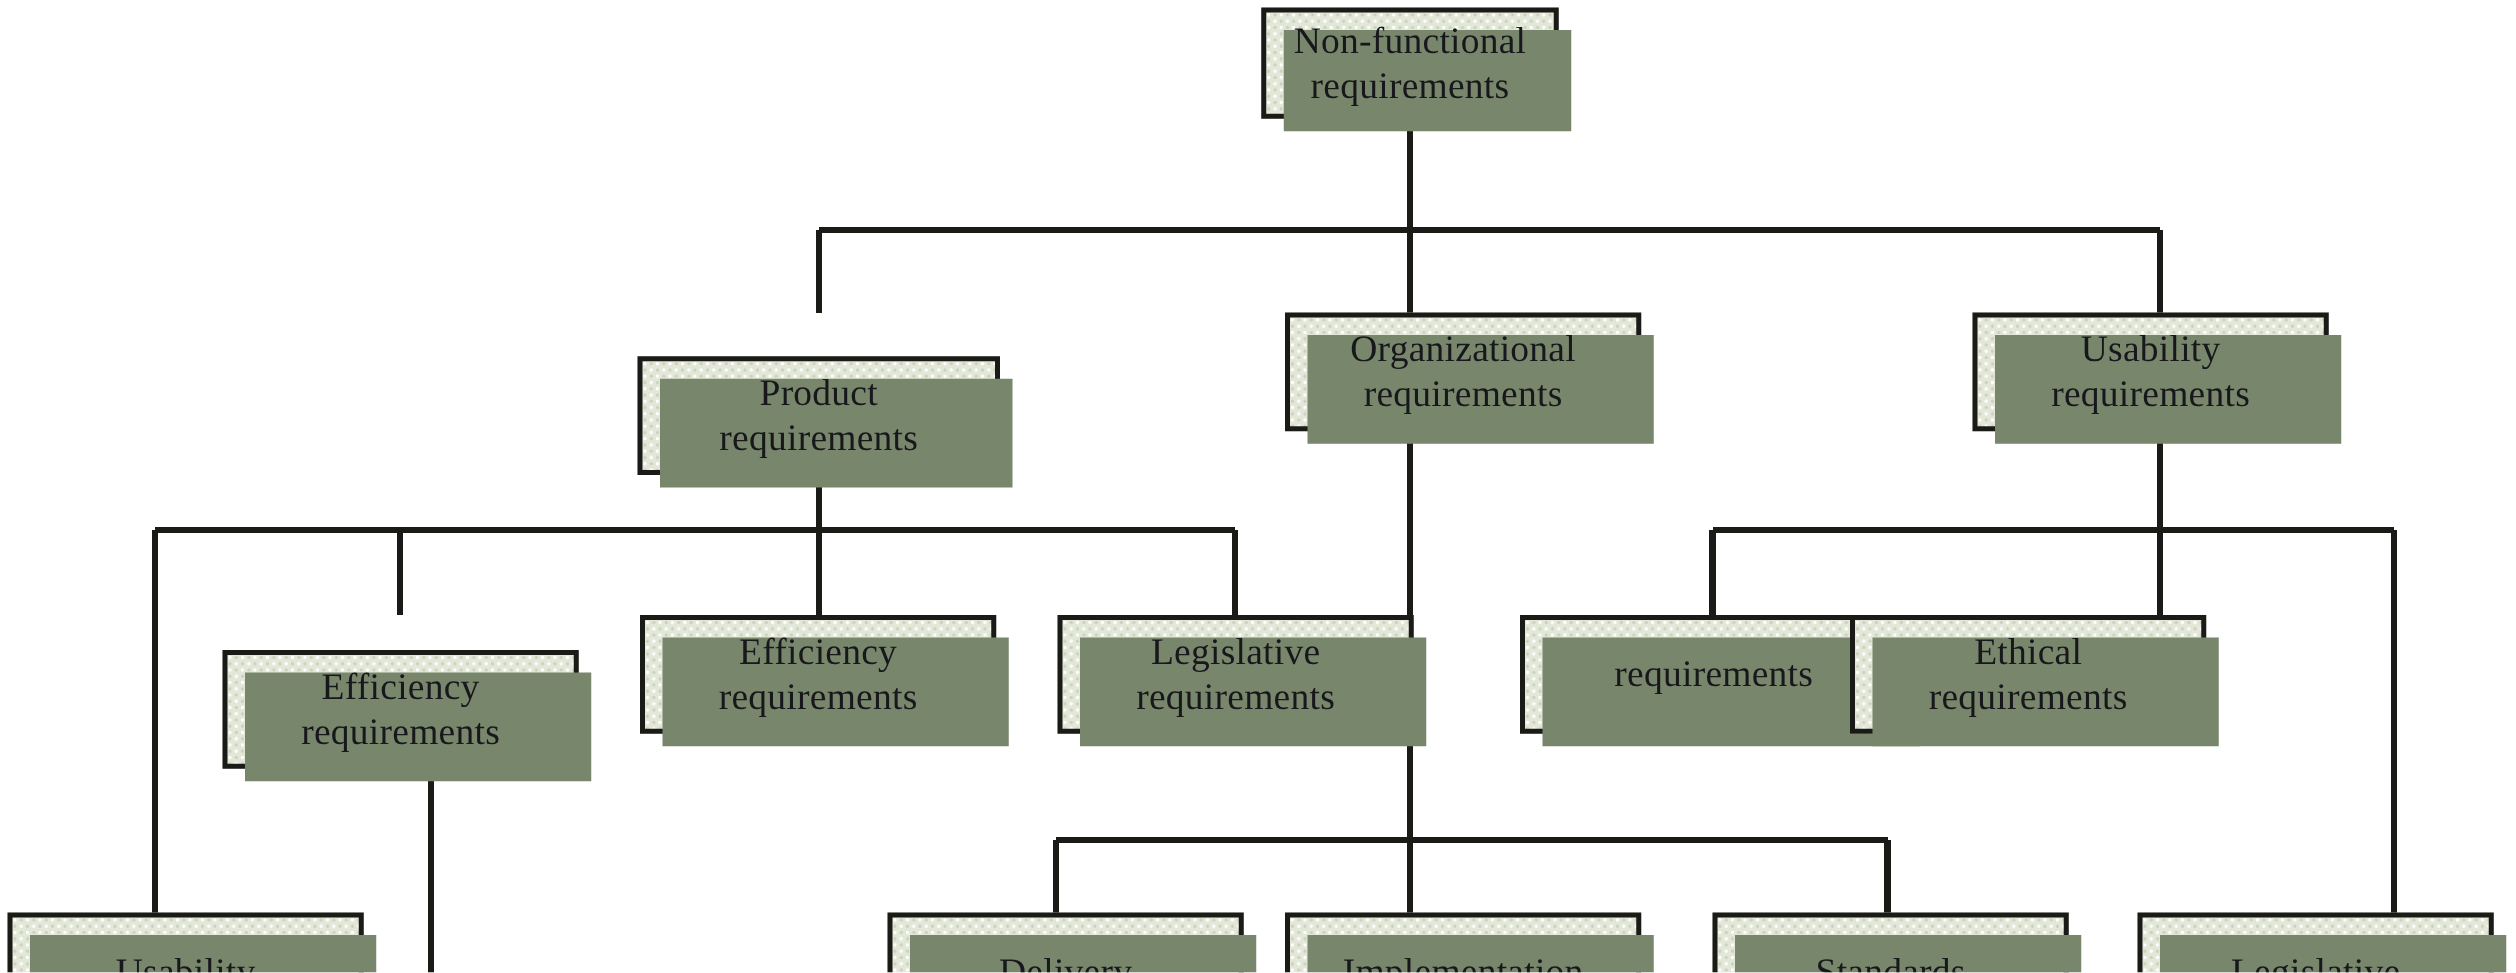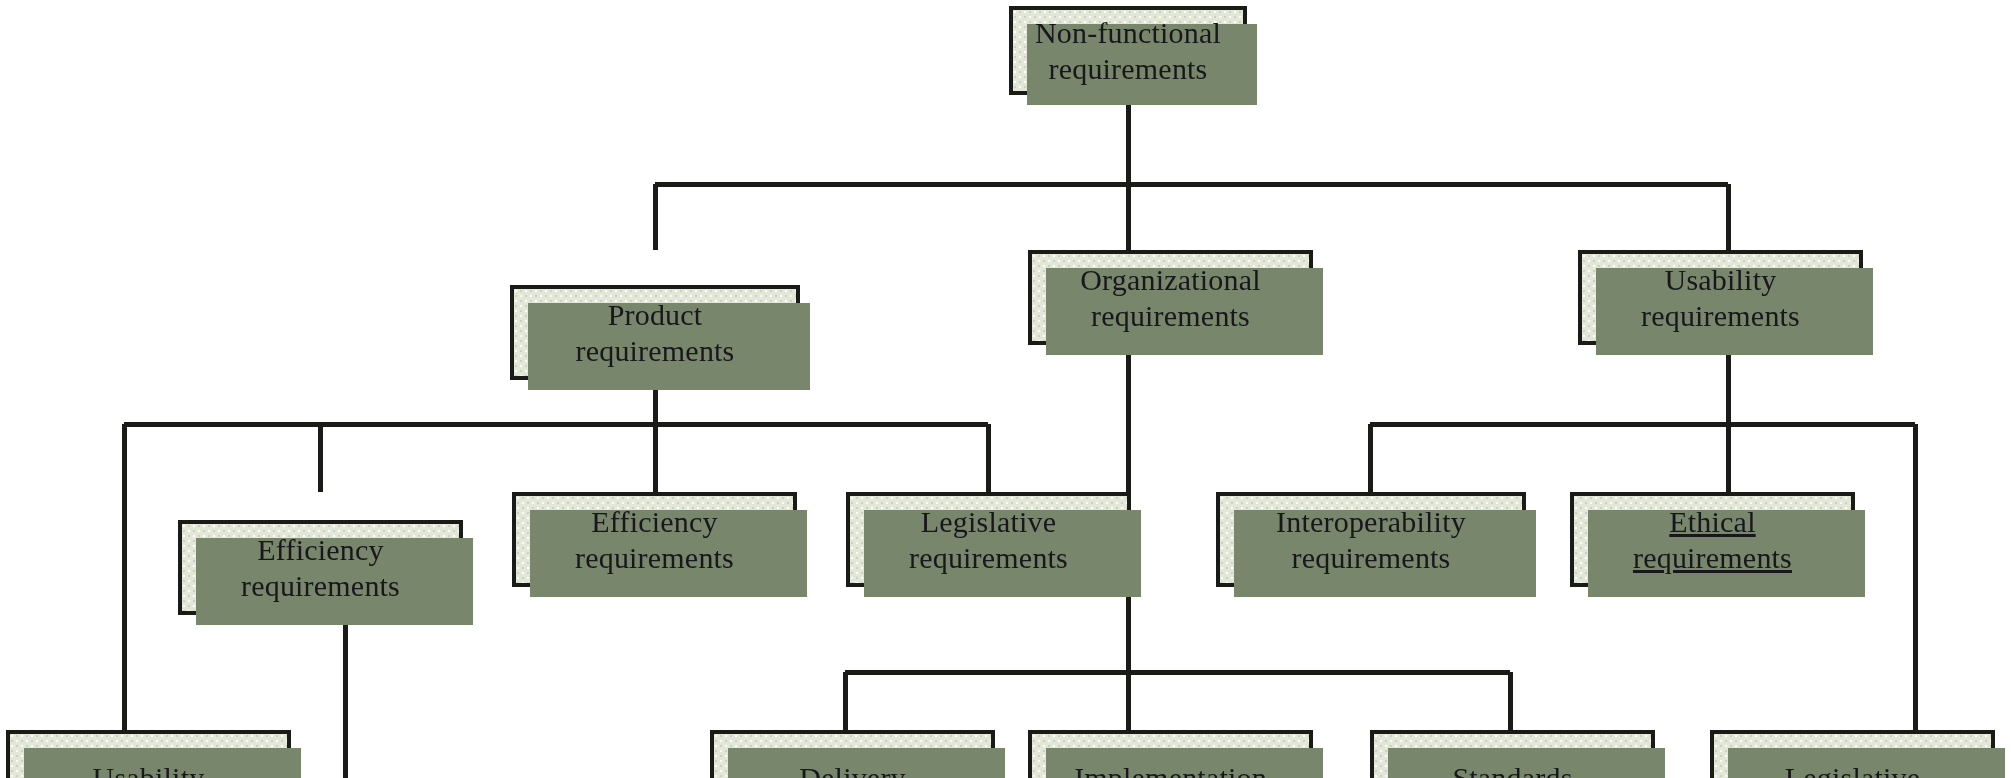--- a/index.html
+++ b/index.html
@@ -134,24 +134,23 @@
         <span class="line1">Efficiency</span>
         <span class="line2">requirements</span>
       </div>
       <div class="node" style="left: 846px; top: 492px; width: 285px; height: 95px; border-color: rgb(26, 26, 23); color: rgb(23, 23, 28);">
         <span class="shadow" style="background: rgb(120, 134, 107);"></span>
         <span class="line1">Legislative</span>
         <span class="line2">requirements</span>
       </div>
       <div class="node" style="left: 1216px; top: 492px; width: 310px; height: 95px; border-color: rgb(26, 26, 23); color: rgb(23, 23, 28);">
         <span class="shadow" style="background: rgb(120, 134, 107);"></span>
-        <span class="line1">Interoperability</span>
         <span class="line2">requirements</span>
       </div>
-      <div class="node" style="left: 1570px; top: 492px; width: 285px; height: 95px; border-color: rgb(26, 26, 23); color: rgb(23, 23, 28); text-decoration: underline;">
+      <div class="node" style="left: 1480px; top: 492px; width: 285px; height: 95px; border-color: rgb(26, 26, 23); color: rgb(23, 23, 28);">
         <span class="shadow" style="background: rgb(120, 134, 107);"></span>
         <span class="line1">Ethical</span>
         <span class="line2">requirements</span>
       </div>
       <div class="node single" style="left: 6px; top: 730px; width: 285px; height: 95px; border-color: rgb(26, 26, 23); color: rgb(23, 23, 28);">
         <span class="shadow" style="background: rgb(120, 134, 107);"></span>
         <span class="line1">Usability</span>
       </div>
       <div class="node single" style="left: 710px; top: 730px; width: 285px; height: 95px; border-color: rgb(26, 26, 23); color: rgb(23, 23, 28);">
         <span class="shadow" style="background: rgb(120, 134, 107);"></span>

